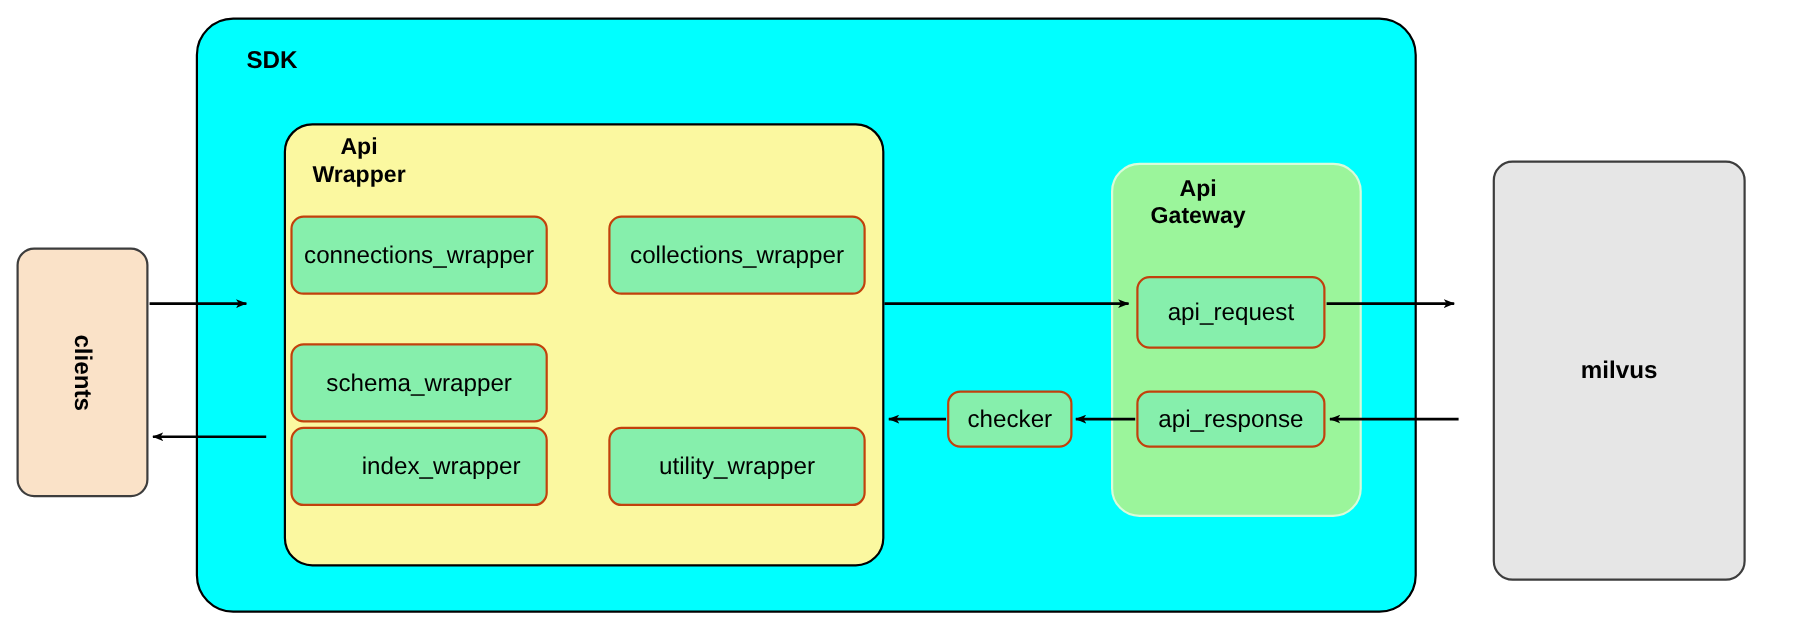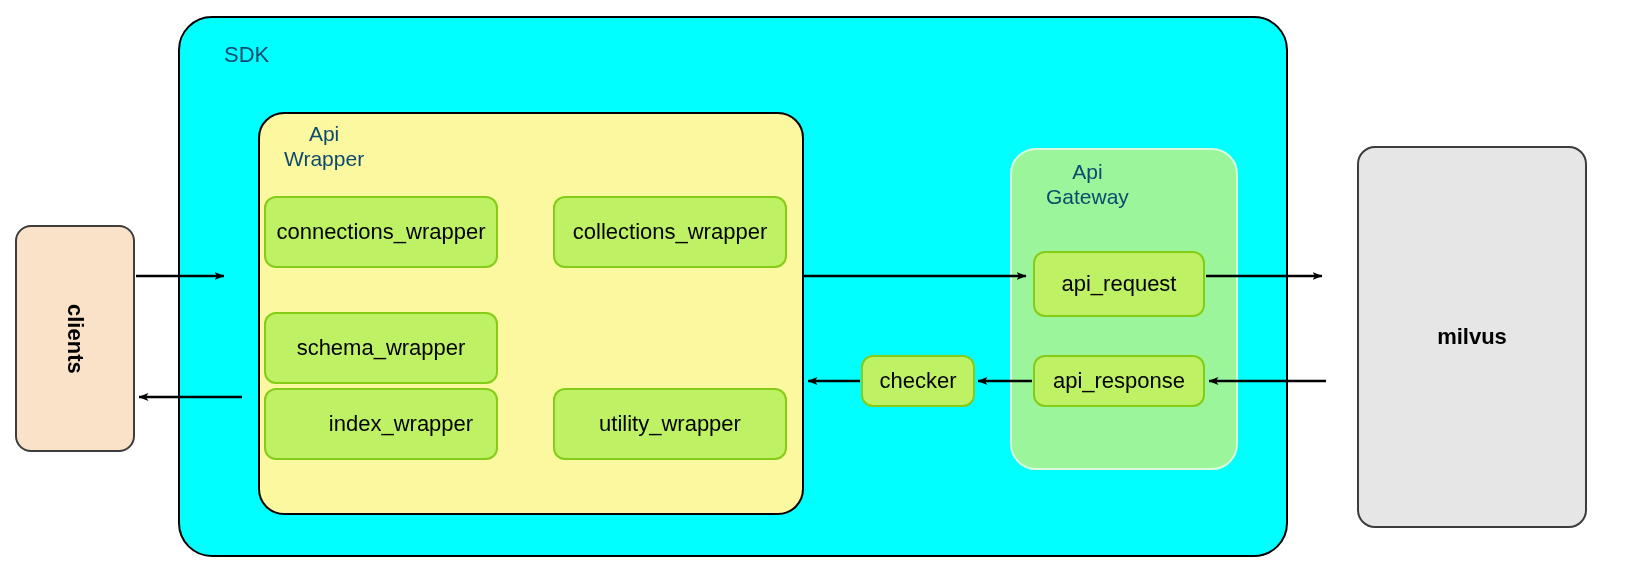--- a/index.html
+++ b/index.html
@@ -42,33 +42,33 @@
   .container-gateway {
     left: 1010px; top: 148px; width: 228px; height: 322px;
     background: #9bf59b;
     border: 2px solid #d9fbd9;
     border-radius: 26px;
     display: block;
   }
 
   .container-title {
     position: absolute;
-    font-weight: normal;
-    color: #0c4a6e;
+    font-weight: bold;
+    color: #000000;
     line-height: 1.18;
     white-space: pre-line;
   }
   .title-sdk   { left: 44px;  top: 24px;  font-size: 22px; }
   .title-wrap  { left: 24px;  top: 8px;   font-size: 21px; }
   .title-gate  { left: 34px;  top: 10px;  font-size: 21px; }
 
   
   .node {
-    background: #bef264;
-    border: 2px solid #84cc16;
+    background: #86efac;
+    border: 2px solid #c2410c;
     border-radius: 12px;
     font-size: 22px;
     color: #000000;
   }
   .node-clients {
     left: 15px; top: 225px; width: 120px; height: 227px;
     background: #fae2c8;
     border: 2px solid #3d3d3d;
     border-radius: 16px;
     font-weight: bold;

